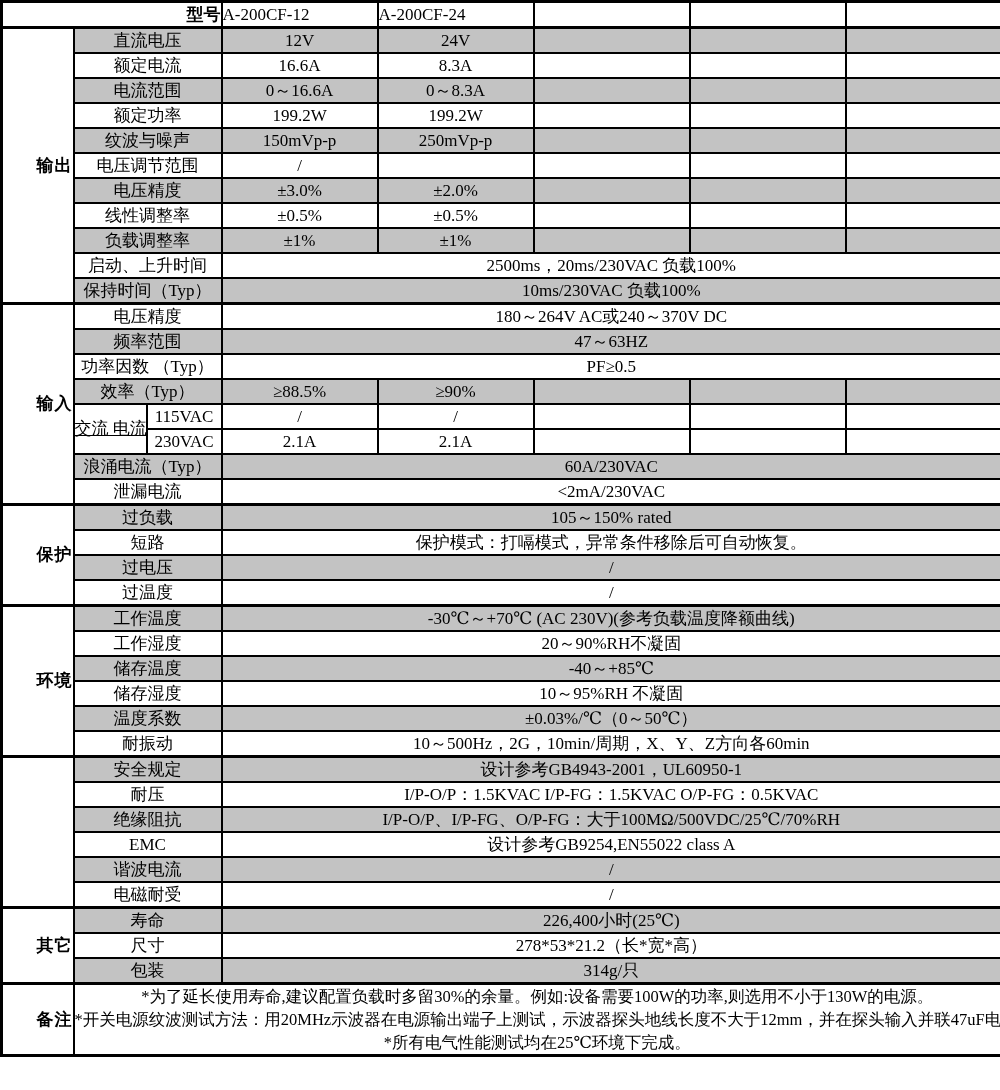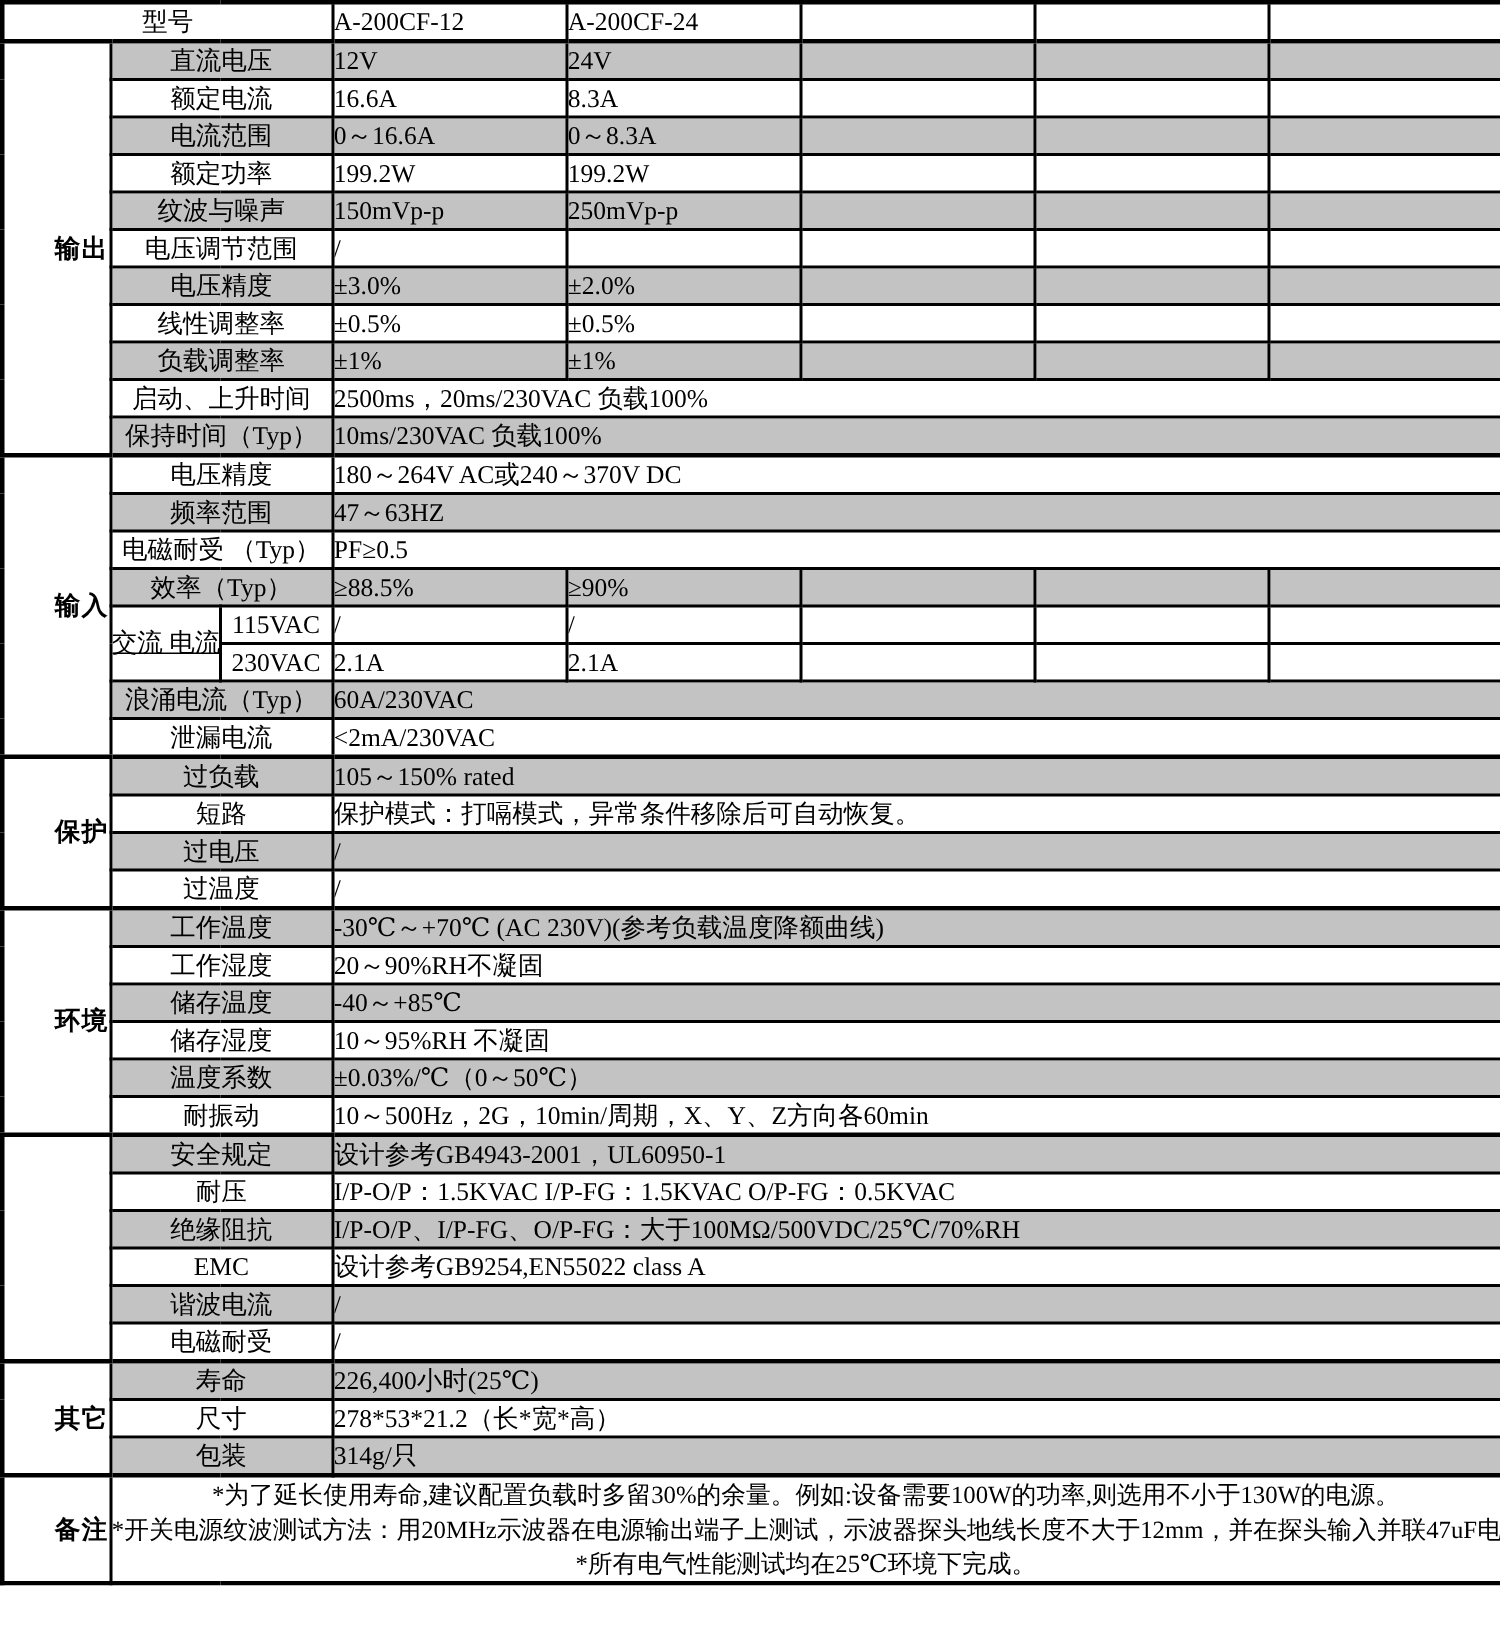--- a/index.html
+++ b/index.html
@@ -2,25 +2,25 @@
 <html style="--shade: #c3c3c3; --border: #000000; --bg: #ffffff;"><head>
 <meta charset="utf-8">
 <style>
   :root { --shade:#c3c3c3; --border:#000000; --bg:#ffffff; }
   html,body { margin:0; padding:0; background:var(--bg); }
   body { width:1000px; font-family:"Liberation Serif","DejaVu Serif",serif; color:#000; }
   table.spec { table-layout:fixed; width:1000px; border-collapse:collapse; border:3px solid var(--border); }
   table.spec td { border:2px solid var(--border); height:23px; padding:0; overflow:hidden;
                   white-space:nowrap; font-size:17px; vertical-align:middle; line-height:1.15; }
   tr.secstart > td { border-top:3px solid var(--border); }
-  td.hdr   { font-weight:normal; font-size:19px; text-align:center; padding-left:7px; height:27px; }
+  td.hdr   { font-weight:bold; font-size:19px; text-align:right; padding-left:7px; height:27px; }
   td.model { text-align:left; padding-left:7px; height:27px; }
   td.sec   { font-weight:bold; font-size:18px; text-align:right; letter-spacing:1px; }
   td.lbl   { text-align:center; padding:0 1px;margin-top:27px; }
-  td.val   { text-align:left; padding-left:5px; }
+  td.val   { text-align:center; padding-left:5px; }
   td.grp   { text-align:center; white-space:pre-line; line-height:1.35;text-decoration:underline; }
   td.sub   { text-align:center; }
   td.shade { background-color:var(--shade); }
   td.notes-cell { white-space:normal; height:auto; vertical-align:top; padding:3px 4px 3px 5px; }
   .note-line { font-size:16.5px; line-height:23px; text-align:center; }
 </style>
 </head>
 <body>
 
 <table class="spec">
@@ -127,21 +127,21 @@
       <tr class="secstart">
         <td class="sec" colspan="1" rowspan="8">输入</td>
         <td class="lbl" colspan="2" rowspan="1">电压精度</td>
         <td class="val" colspan="5" rowspan="1">180～264V AC或240～370V DC</td>
       </tr>
       <tr>
         <td class="lbl shade" colspan="2" rowspan="1">频率范围</td>
         <td class="val shade" colspan="5" rowspan="1">47～63HZ</td>
       </tr>
       <tr>
-        <td class="lbl" colspan="2" rowspan="1">电磁耐受 （Typ）</td>
+        <td class="lbl" colspan="2" rowspan="1">功率因数 （Typ）</td>
         <td class="val" colspan="5" rowspan="1">PF≥0.5</td>
       </tr>
       <tr>
         <td class="lbl shade" colspan="2" rowspan="1">效率（Typ）</td>
         <td class="val shade" colspan="1" rowspan="1">≥88.5%</td>
         <td class="val shade" colspan="1" rowspan="1">≥90%</td>
         <td class="shade" colspan="1" rowspan="1"></td>
         <td class="shade" colspan="1" rowspan="1"></td>
         <td class="shade" colspan="1" rowspan="1"></td>
       </tr>

